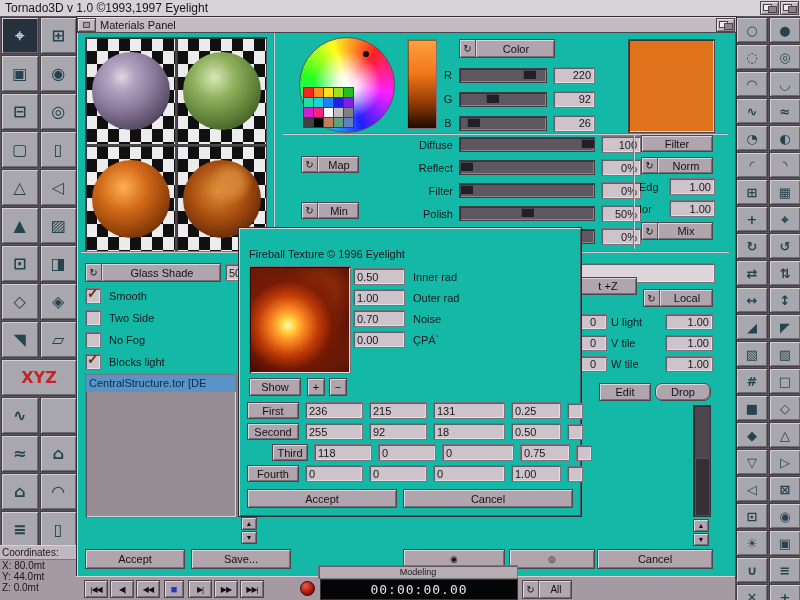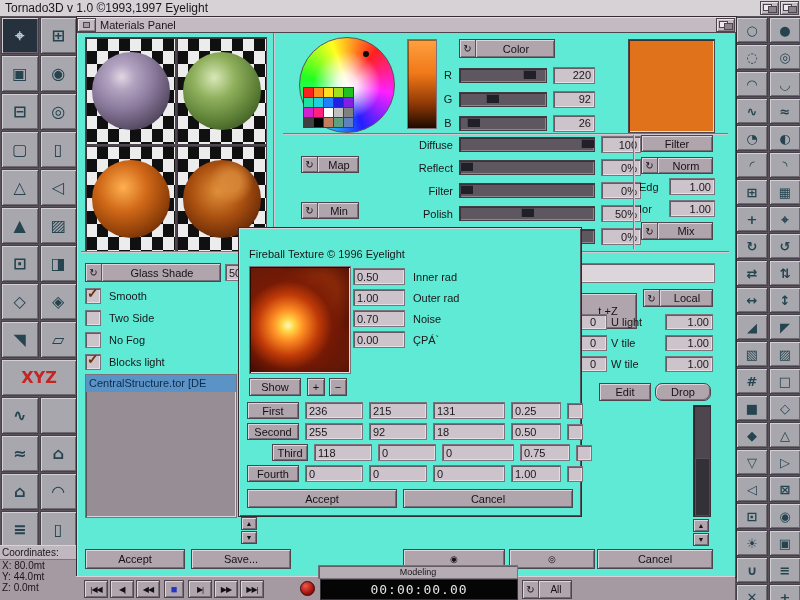--- a/index.html
+++ b/index.html
@@ -10,21 +10,21 @@
   .titlebar{left:0;top:0;width:800px;height:16px;background:#d6d2d6;border-bottom:1px solid #38323a;display:flex;align-items:center;}
   .titletext{padding-left:5px;font-size:12px;}
   .wtitle{left:0;top:0;right:0;height:15px;background:#c4bac2;border-bottom:1px solid #4e464e;display:flex;align-items:center;z-index:3;position:absolute;box-shadow:inset 0 1px 0 #e6e0e4;}
   .wtext{padding-left:4px;font-size:11px;white-space:nowrap;}
   .gadget{width:17px;height:12px;background:#c4bac2;border:1px solid #4e464e;box-shadow:inset 1px 1px 0 #e9e3e7, inset -1px -1px 0 #8d858b;position:relative;flex:none;}
   .gadget.close::after{content:"";position:absolute;left:5px;top:3px;width:5px;height:4px;background:#a69aa2;border:1px solid #4e464e;}
   .gadget.depth::before{content:"";position:absolute;left:2px;top:2px;width:7px;height:5px;background:#efe9ed;border:1px solid #4e464e;}
   .gadget.depth::after{content:"";position:absolute;left:7px;top:4px;width:7px;height:5px;background:#8d8389;border:1px solid #4e464e;}
   .tb-gadgets{margin-left:auto;display:flex;gap:1px;padding-right:1px;}
   
-  .window{background:#5eead4;border:1px solid #322c32;box-shadow:inset 1px 1px 0 #d9d2d8, inset -1px -1px 0 #5c545c;}
+  .window{background:#14b8a6;border:1px solid #322c32;box-shadow:inset 1px 1px 0 #d9d2d8, inset -1px -1px 0 #5c545c;}
   
   .btn{display:flex;align-items:center;justify-content:center;background:#b0a5ad;border:1px solid #4e464e;
     box-shadow:inset 1px 1px 0 #dcd5db, inset -1px -1px 0 #756d75;color:#15111 5;color:#151115;
     font-family:"Liberation Sans",sans-serif;font-size:11px;padding:0;cursor:pointer;}
   .btn.cycle{justify-content:flex-start;}
   .cyc{width:15px;align-self:stretch;display:flex;align-items:center;justify-content:center;font-size:10px;
     border-right:1px solid #5a525a;box-shadow:1px 0 0 #dcd5db;margin-right:2px;flex:none;}
   .cycle .lbl{flex:1;text-align:center;}
   .valbox{background:#cdc4cb;border:1px solid #7b737b;box-shadow:inset 1px 1px 0 #645c64, inset -1px -1px 0 #e6dee4;
     font-size:11px;display:flex;align-items:center;justify-content:flex-end;padding:0 3px;overflow:hidden;white-space:nowrap;}
@@ -616,21 +616,21 @@
     <div class="listbox abs" style="left:8px;top:357px;width:150px;height:142px;">
 
         <div class="listitem selected">CentralStructure.tor [DE</div>
       </div>
 
     <div class="spinner abs" style="left:164px;top:500px;">
       <button class="btn">▲</button>
       <button class="btn">▼</button>
     </div>
 
-    <button class="btn abs" style="left:502px;top:276px;width:58px;height:36px;">t +Z</button>
+    <button class="btn abs" style="left:502px;top:260px;width:58px;height:18px;">t +Z</button>
     <button class="btn cycle abs" style="left:566px;top:272px;width:70px;height:18px;">
       <span class="cyc">↻</span>
       <span class="lbl">Local</span>
     </button>
 
     <div class="abs" style="left:502px;top:294px;width:134px;height:64px;">
 
         <div class="tilerow">
           <span class="valbox ta-c" style="width:20px;height:14px;">0</span>
           <span style="width:50px;">U light</span>

